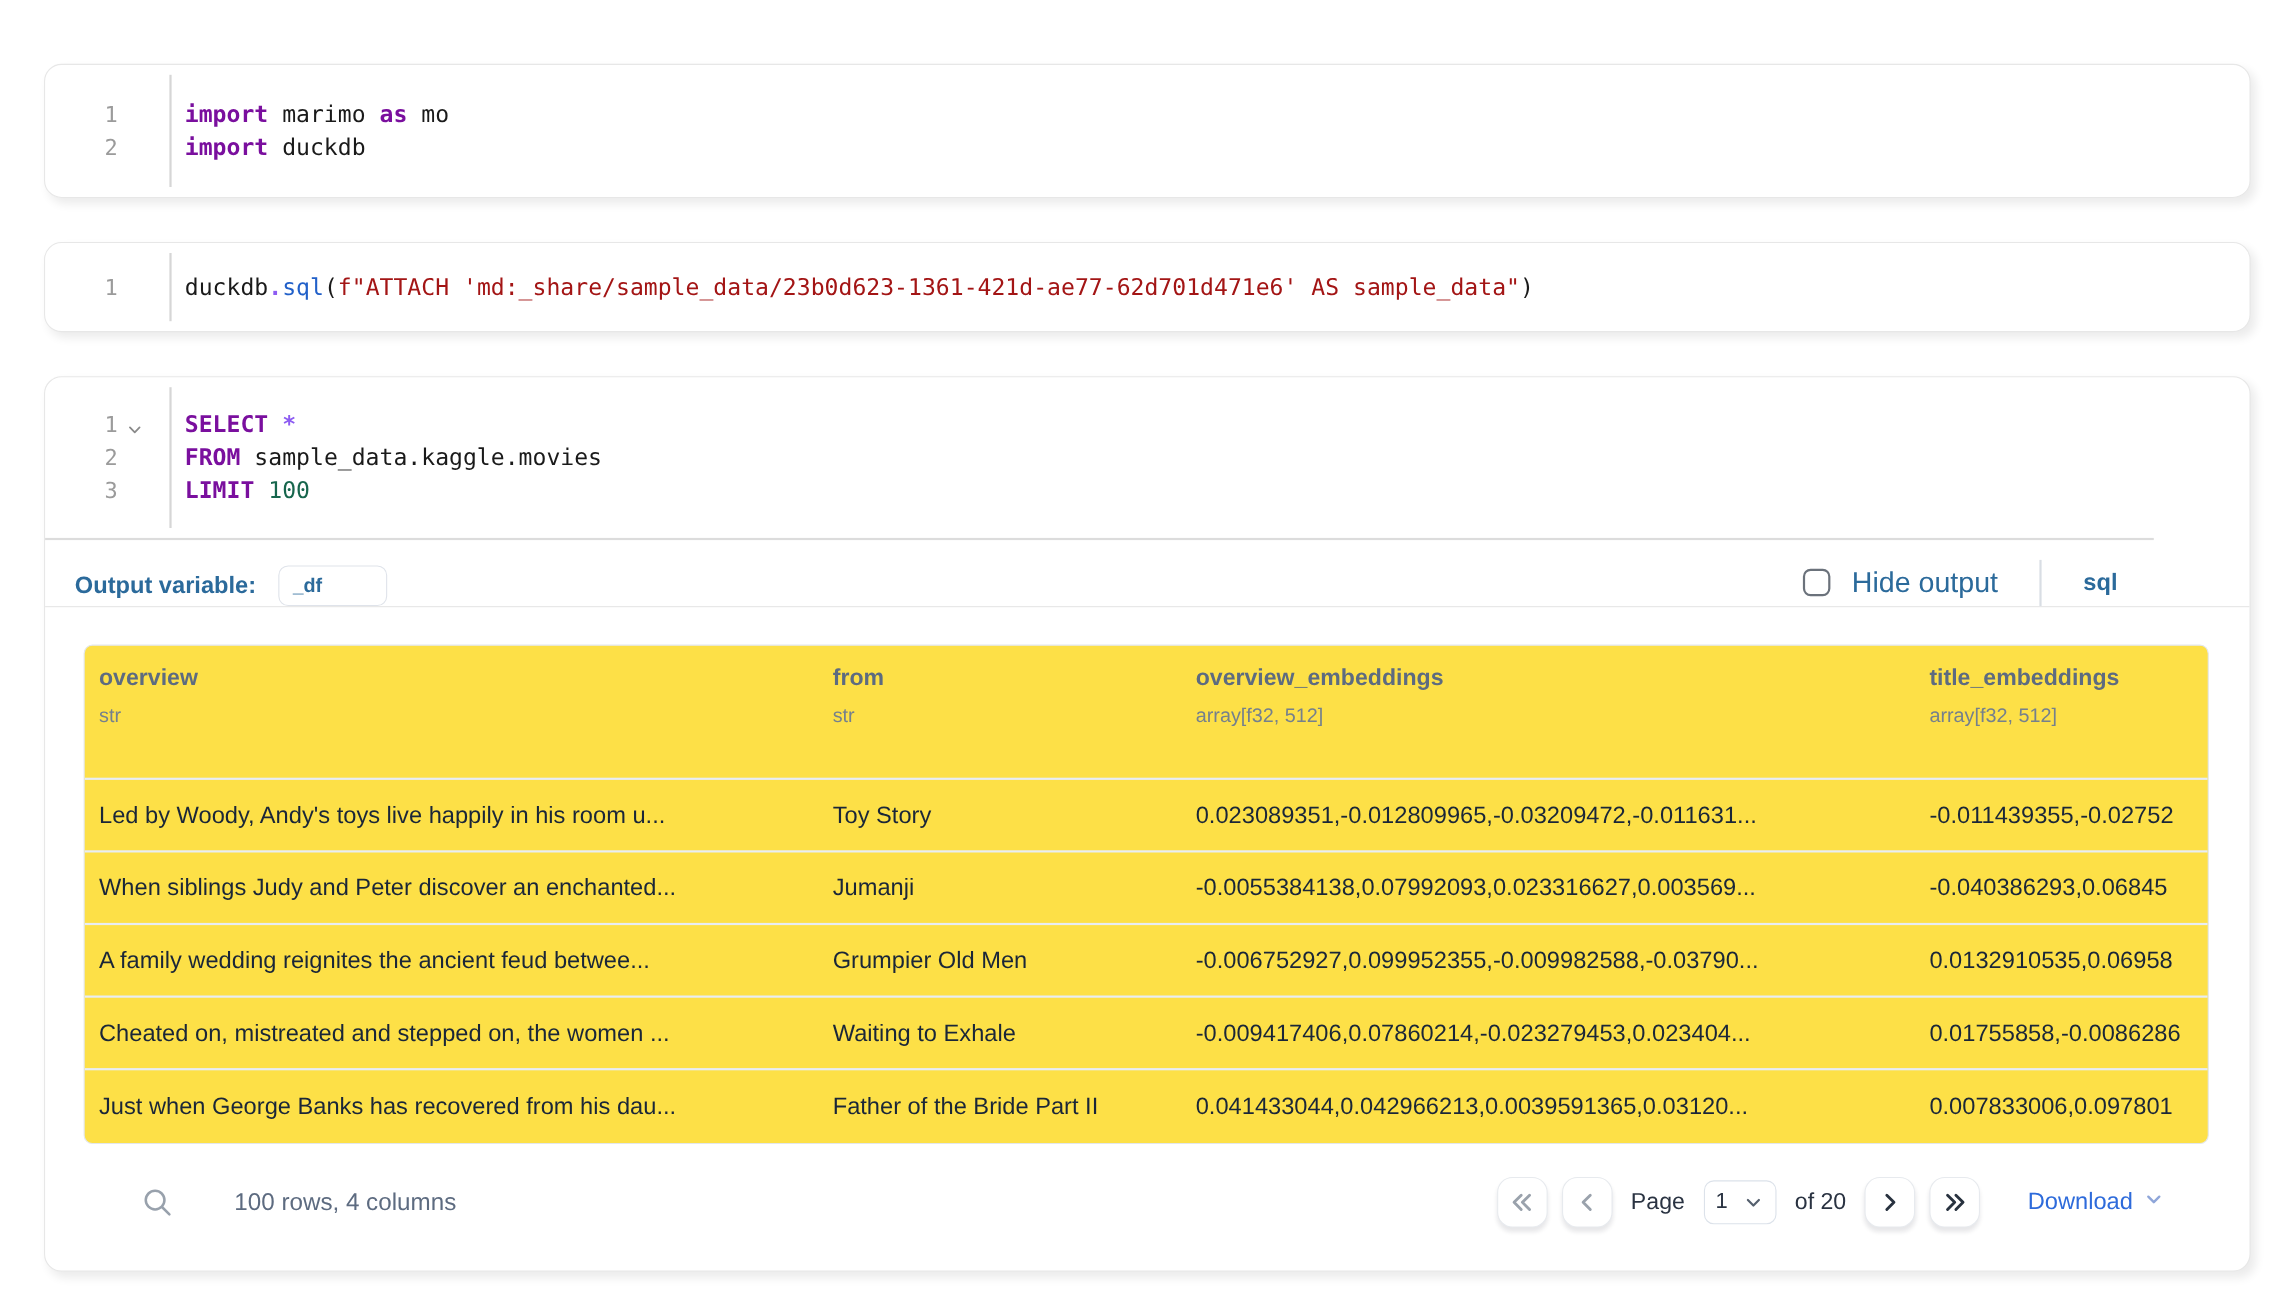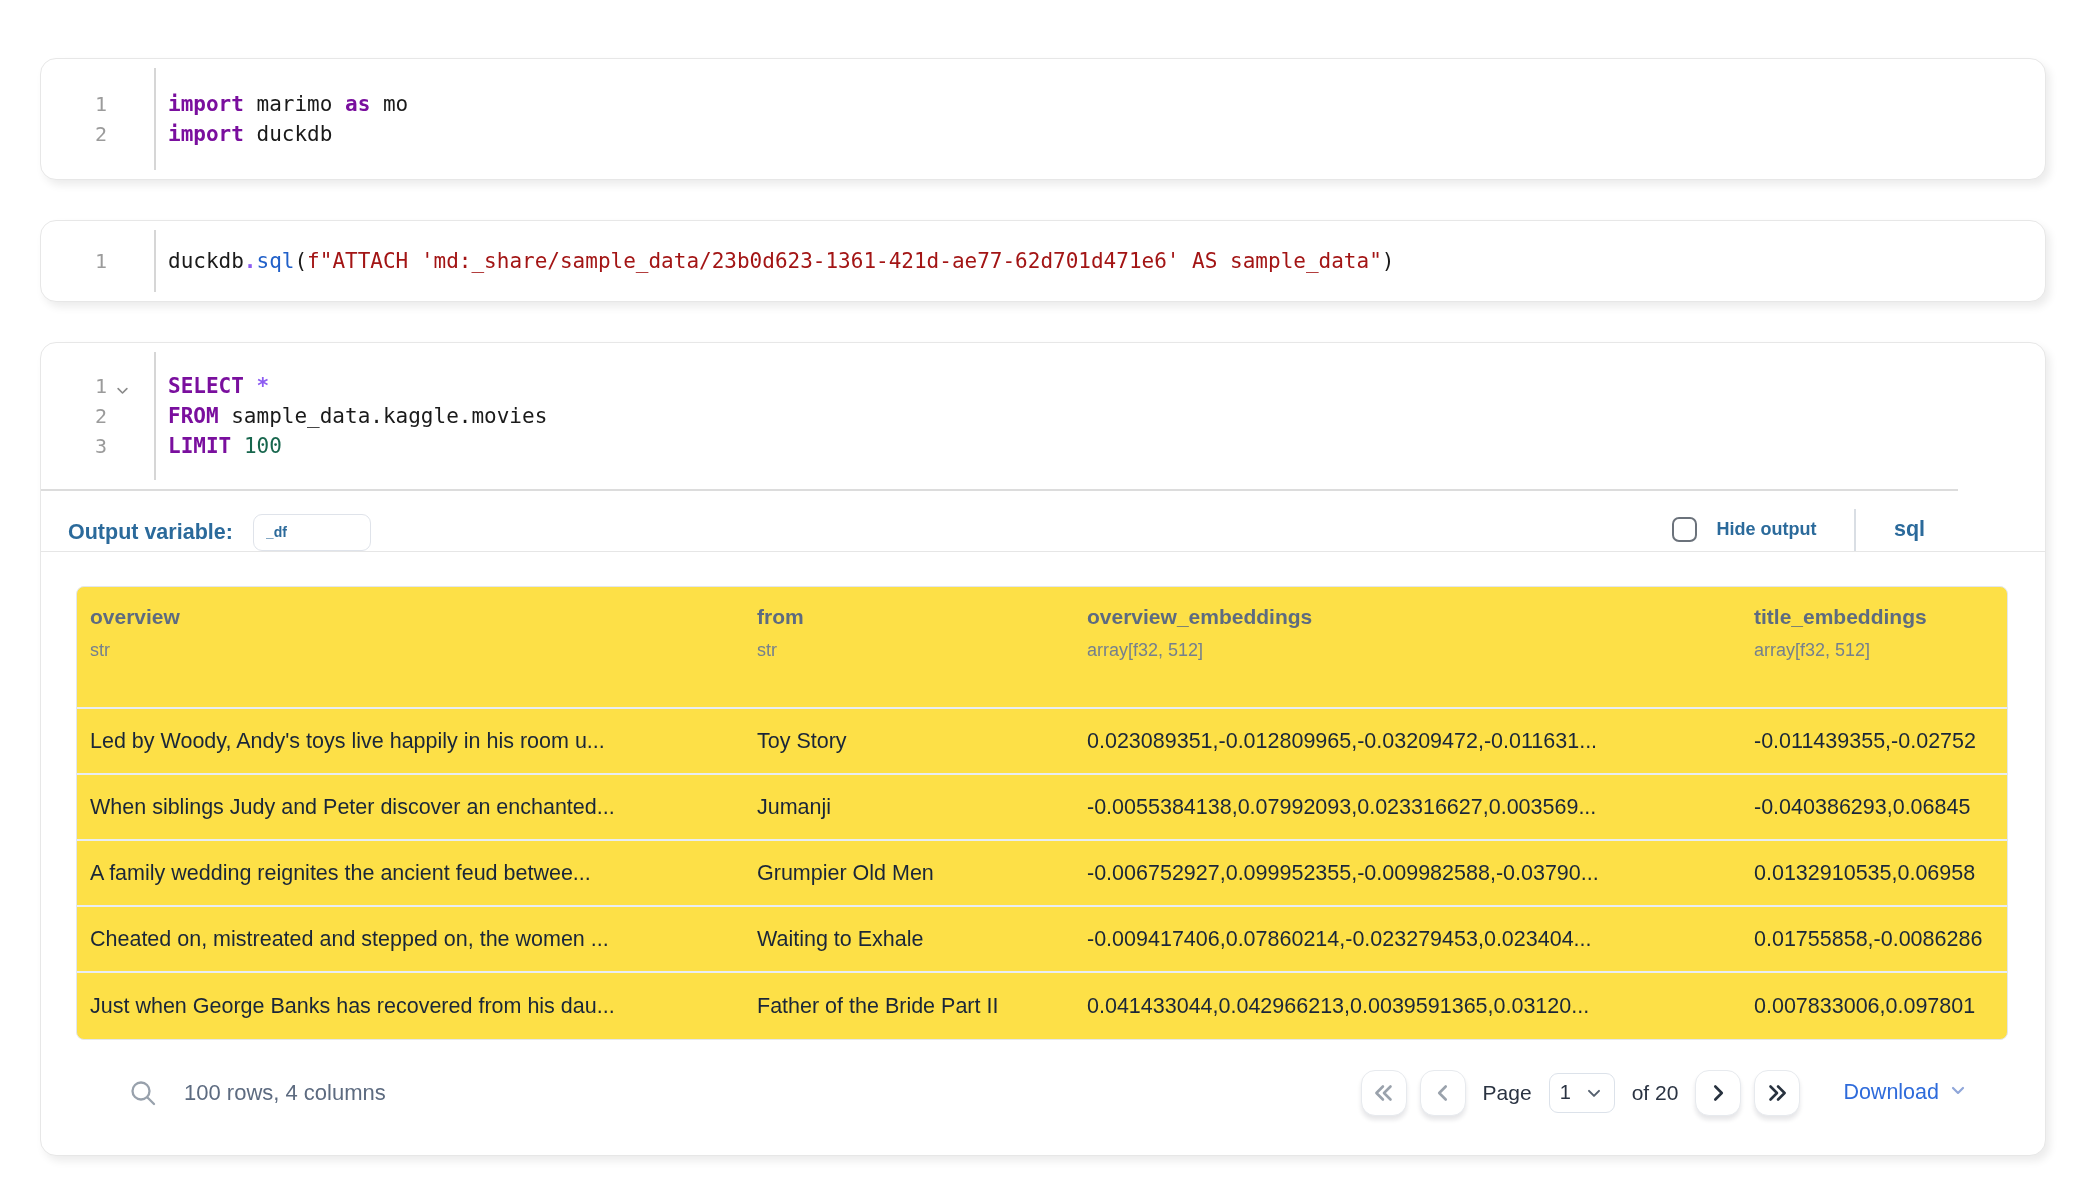--- a/index.html
+++ b/index.html
@@ -28,46 +28,46 @@
   .tok-str{color:var(--string)}
   .tok-num{color:var(--number)}
   .tok-op{color:var(--operator);font-weight:bold}
   
   .code-divider{height:1.5px;background:#dcdcdc;margin-right:87px}
   .full-divider{height:1.5px;background:#e6e6e6}
   .output-bar{height:60px;display:flex;align-items:flex-end;justify-content:space-between;
               padding-left:27px;padding-right:120px}
   .ob-left{display:flex;align-items:center;gap:20px}
   .ob-label{color:var(--accent-steel);font-weight:bold;font-size:21.5px}
-  .ob-input{width:118px;height:37px;border:1.5px solid #dfe3ea;border-radius:9px;
-            color:var(--accent-steel);font-weight:bold;font-size:14px;padding:0 12px;
+  .ob-input{width:99px;height:37px;border:1.5px solid #dfe3ea;border-radius:9px;
+            color:var(--accent-steel);font-weight:bold;font-size:18px;padding:0 12px;
             font-family:"Liberation Sans",sans-serif;outline:none;background:#fff}
   .ob-right{display:flex;align-items:center}
   .checkbox{width:25px;height:25px;border:2.6px solid #6b727b;border-radius:7px;background:#fff;flex:0 0 auto}
-  .ob-hide{color:var(--accent-steel);font-weight:bold;font-size:18px;margin-left:19px}
+  .ob-hide{color:var(--accent-steel);font-weight:normal;font-size:26px;margin-left:19px}
   .vdivider{width:1.5px;height:42px;background:#d9dee4;margin:0 38px}
   .ob-lang{color:var(--accent-steel);font-weight:bold;font-size:21.5px}
   
   .output-area{padding:34px 30px 0 35px}
   .table-card{border:1.5px solid #e3e7ec;border-radius:8px;overflow:hidden;width:1932px;background:#fde047}
   .thead{display:flex;height:122px;border-bottom:2px solid #e8edf4}
   .th{padding:16px 0 0 13px;overflow:hidden;white-space:nowrap}
   .th-name{color:var(--header-text);font-weight:bold;font-size:21px;line-height:28px}
   .th-type{color:var(--muted);font-size:18px;line-height:26px;margin-top:6px}
   .tr{display:flex;height:66px;align-items:center;border-bottom:2px solid #e8edf4}
   .tr:last-child{border-bottom:none}
   .td{padding-left:13px;overflow:hidden;white-space:nowrap;color:var(--cell-text);font-size:21.5px}
   .col0{width:667px;flex:0 0 auto}
   .col1{width:330px;flex:0 0 auto}
   .col2{width:667px;flex:0 0 auto}
   .col3{width:268px;flex:0 0 auto}
   
   .table-footer{height:115px;display:flex;align-items:center;justify-content:space-between;
                 padding:0 47px 10px 52px}
-  .footer-left{display:flex;align-items:center;gap:26px;color:var(--header-text);font-size:22px}
+  .footer-left{display:flex;align-items:center;gap:55px;color:var(--header-text);font-size:22px}
   .footer-right{display:flex;align-items:center;gap:13px}
   .pg-btn{width:46px;height:46px;border:1.5px solid #e7eaee;border-radius:14px;background:#fff;
           display:flex;align-items:center;justify-content:center;
           box-shadow:0 4px 4px rgba(16,24,40,.10);color:#28323f;cursor:pointer}
   .pg-btn.disabled{color:#9aa2ac}
   .pg-label{color:#2a3342;font-size:21px;margin:0 4px}
   .pg-select{height:40px;min-width:66px;border:1.5px solid #dce2ea;border-radius:9px;background:#fff;
              display:flex;align-items:center;justify-content:space-between;padding:0 10px;
              color:#2a3342;font-size:20px;gap:8px}
   .pg-select svg{color:#55606e}

